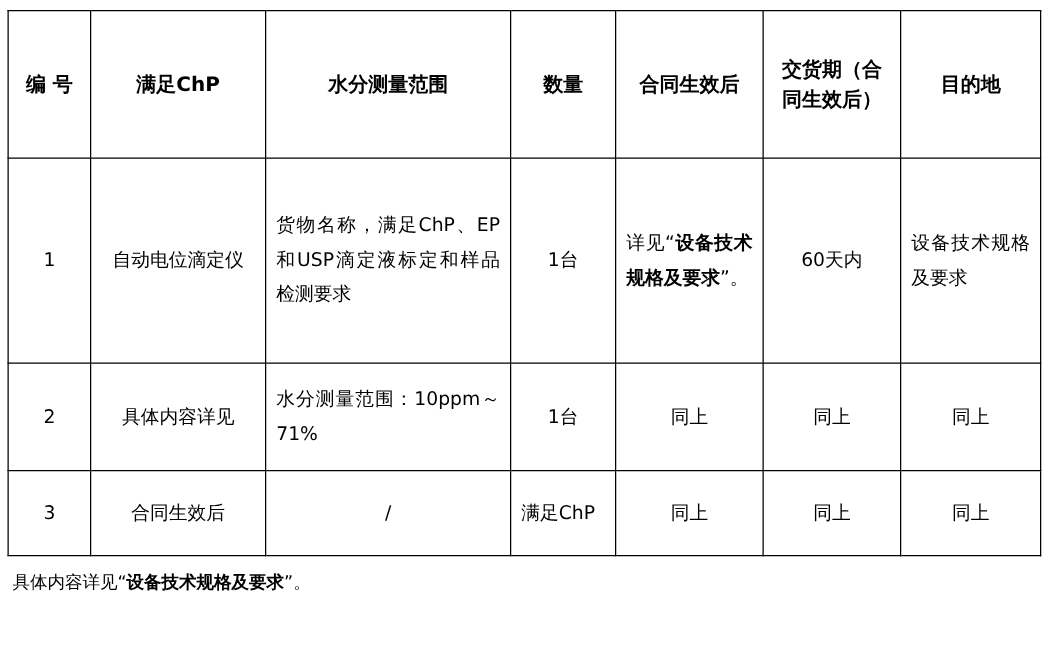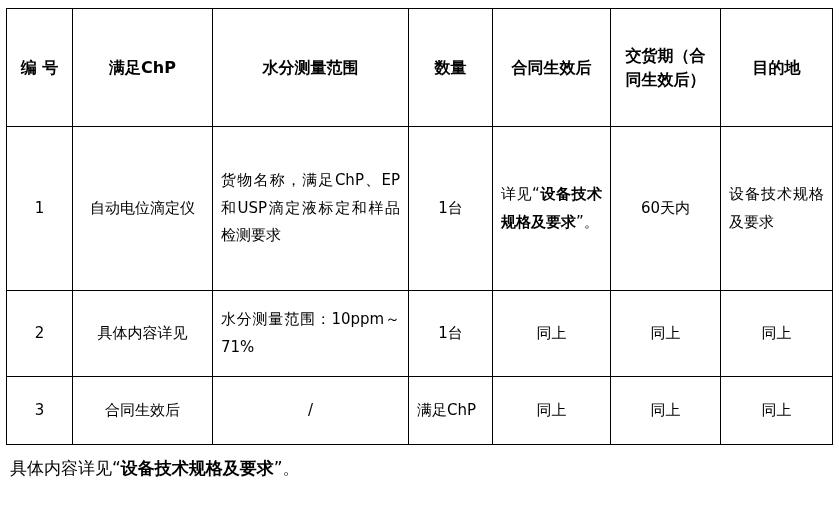--- a/index.html
+++ b/index.html
@@ -65,21 +65,21 @@
   col.w-deliv { width: 110px; }
   col.w-dest  { width: 112px; }
 
   .justified {
     text-align: justify;
     text-align-last: left;
   }
   .bold { font-weight: bold; }
   .footnote {
     margin: 10px 0 4px 4px;
-    font-size: 17px;
+    font-size: 14px;
     line-height: 1.6;
   }
   .footnote .bold { font-weight: bold; }
 </style>
 </head>
 <body>
 
 <div class="page">
 
   <table class="spec">

